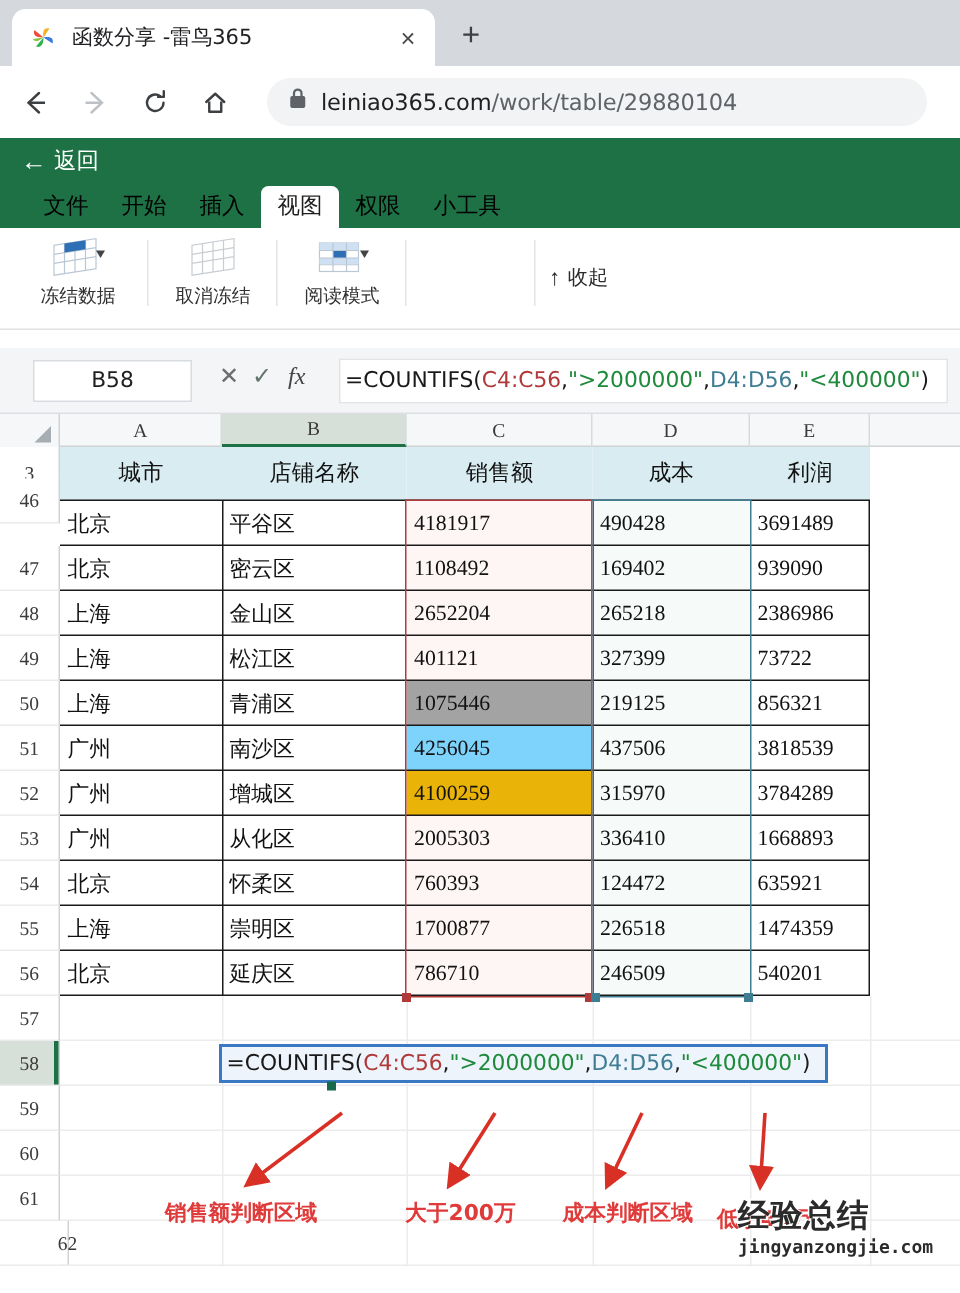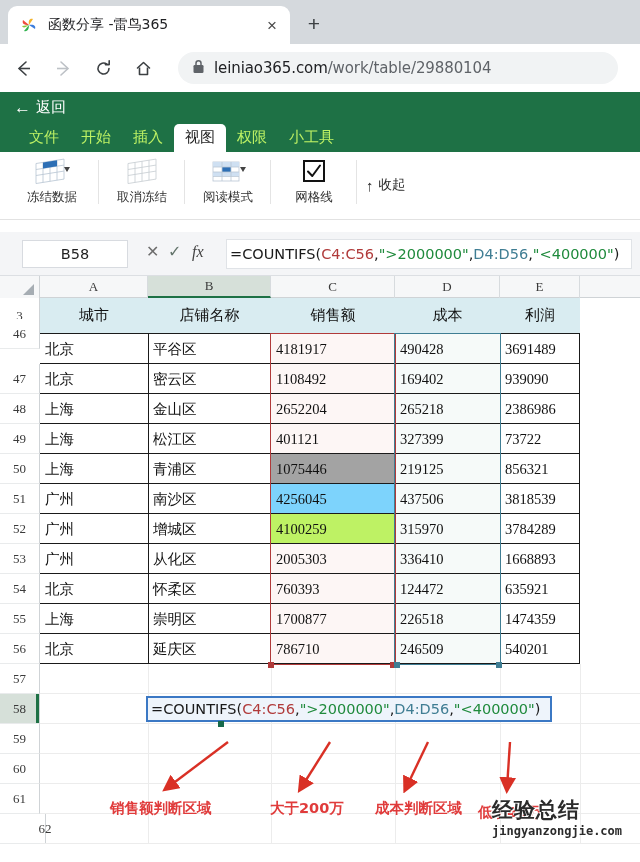--- a/index.html
+++ b/index.html
@@ -70,21 +70,21 @@
     display: flex; align-items: center; color: #ffffff;
   }
   .back-arrow { font-size: 17px; margin-right: 5px; line-height: 1; }
   .back-label { font-size: 15px; font-family: "DejaVu Sans", sans-serif; }
 
   .menu-row {
     position: absolute; left: 18px; top: 32px;
     display: flex; align-items: flex-end; gap: 0px;
   }
   .menu-item {
-    font-size: 15px; color: #bef264; padding: 4px 11px 5px 11px;
+    font-size: 15px; color: #000000; padding: 4px 11px 5px 11px;
     font-family: "DejaVu Sans", sans-serif; line-height: 1.3;
   }
   .menu-item.active {
     background: #ffffff; color: #1f1f1f;
     border-radius: 5px 5px 0 0;
   }
 
   
   .ribbon {
     position: absolute; left: 0; top: 152px; width: 640px; height: 68px;
@@ -358,29 +358,20 @@
           <line x1="4" y1="9" x2="30" y2="9" stroke="#b9c6d4" stroke-width="0.8"></line>
           <line x1="4" y1="14" x2="30" y2="14" stroke="#b9c6d4" stroke-width="0.8"></line>
           <line x1="4" y1="18.5" x2="30" y2="18.5" stroke="#b9c6d4" stroke-width="0.8"></line>
           <path d="M31 9 L37 9 L34 14 Z" fill="#444"></path>
         </svg>
       </div>
       <div class="rb-label">阅读模式</div>
     </div>
     <div class="rb-sep" style="left:270px;"></div>
 
-    <div class="rb-item" style="left:276px;">
-      <div class="rb-icon">
-        <svg width="26" height="26" viewBox="0 0 26 26">
-          <rect x="3" y="3" width="20" height="20" fill="#fff" stroke="#121212" stroke-width="2"></rect>
-          <path d="M7 13.5 L11.3 18 L19 7.5" stroke="#121212" stroke-width="2" fill="none" stroke-linecap="round" stroke-linejoin="round"></path>
-        </svg>
-      </div>
-      <div class="rb-label">网格线</div>
-    </div>
     <div class="rb-sep" style="left:356px;"></div>
 
     <div class="collapse-btn">
       <span class="collapse-arrow">↑</span>
       <span class="collapse-label">收起</span>
     </div>
   </div>
 
   <div class="formula-bar">
     <div class="name-box">B58</div>
@@ -458,21 +449,21 @@
         <div class="rowhead" style="top: 208px; height: 30px;">51</div>
         <div class="cell" style="left: 40px; top: 208px; width: 108px; height: 30px;">广州</div>
         <div class="cell" style="left: 148px; top: 208px; width: 123px; height: 30px;">南沙区</div>
         <div class="cell" style="left: 271px; top: 208px; width: 124px; height: 30px; background: #7dd3fc;">4256045</div>
         <div class="cell" style="left: 395px; top: 208px; width: 105px; height: 30px; background: rgb(246, 250, 249);">437506</div>
         <div class="cell" style="left: 500px; top: 208px; width: 80px; height: 30px;">3818539</div>
         <div class="dataline" style="left: 40px; top: 237px; width: 540px;"></div>
         <div class="rowhead" style="top: 238px; height: 30px;">52</div>
         <div class="cell" style="left: 40px; top: 238px; width: 108px; height: 30px;">广州</div>
         <div class="cell" style="left: 148px; top: 238px; width: 123px; height: 30px;">增城区</div>
-        <div class="cell" style="left: 271px; top: 238px; width: 124px; height: 30px; background: #bef264;">4100259</div>
+        <div class="cell" style="left: 271px; top: 238px; width: 124px; height: 30px; background: #eab308;">4100259</div>
         <div class="cell" style="left: 395px; top: 238px; width: 105px; height: 30px; background: rgb(246, 250, 249);">315970</div>
         <div class="cell" style="left: 500px; top: 238px; width: 80px; height: 30px;">3784289</div>
         <div class="dataline" style="left: 40px; top: 267px; width: 540px;"></div>
         <div class="rowhead" style="top: 268px; height: 30px;">53</div>
         <div class="cell" style="left: 40px; top: 268px; width: 108px; height: 30px;">广州</div>
         <div class="cell" style="left: 148px; top: 268px; width: 123px; height: 30px;">从化区</div>
         <div class="cell" style="left: 271px; top: 268px; width: 124px; height: 30px; background: rgb(253, 246, 245);">2005303</div>
         <div class="cell" style="left: 395px; top: 268px; width: 105px; height: 30px; background: rgb(246, 250, 249);">336410</div>
         <div class="cell" style="left: 500px; top: 268px; width: 80px; height: 30px;">1668893</div>
         <div class="dataline" style="left: 40px; top: 297px; width: 540px;"></div>

